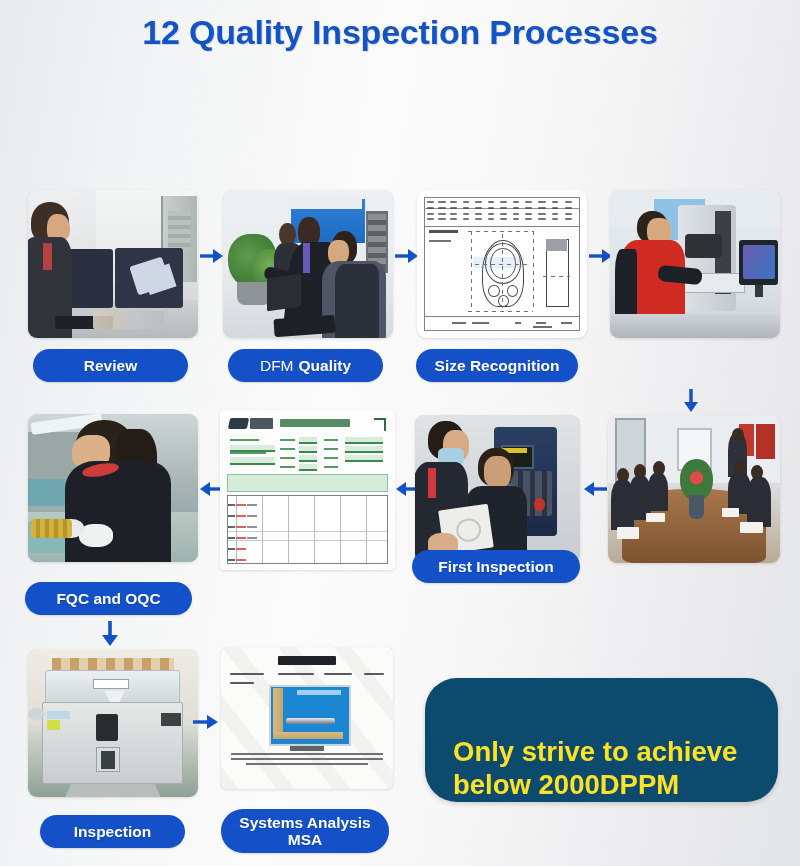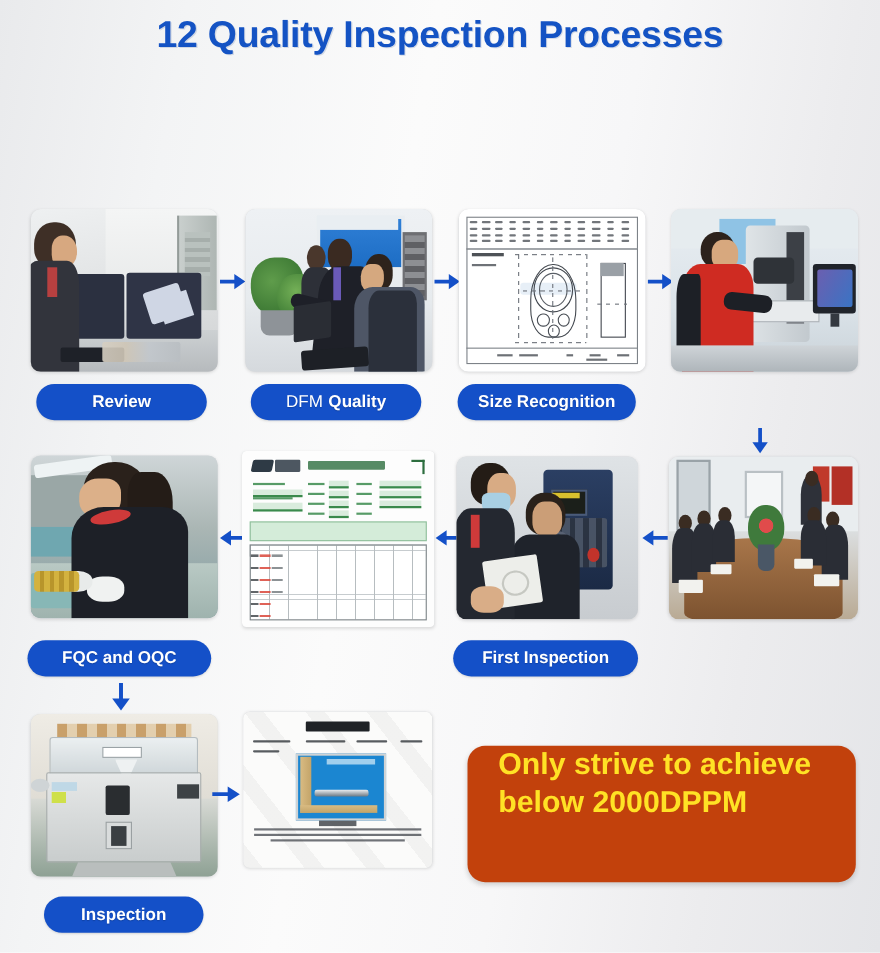--- a/index.html
+++ b/index.html
@@ -68,24 +68,24 @@
   }
   .pill.two-line { line-height: 1.1; }
 
   
   .arrow { position: absolute; color: #1450c8; }
   .arrow svg { display: block; }
 
   
   .cta {
     position: absolute;
-    background: #c2410c;
-    border-radius: 16px;
+    background: #0c4a6e;
+    border-radius: 32px;
     display: flex;
-    align-items: flex-start;
+    align-items: flex-end;
     justify-content: flex-start;
     box-shadow: 0 2px 5px rgba(0,0,0,.16);
   }
   .cta-text {
     color: #ffe225;
     font-size: 27.5px;
     font-weight: bold;
     line-height: 1.22;
     padding-left: 28px;
     padding-right: 16px;
@@ -563,21 +563,21 @@
         <div class="w2-b"></div>
       <div class="w1-h"></div>
         <div class="w1-f"></div>
         <div class="mask"></div>
       <div class="w1-b"></div>
         <div class="lanyard2"></div>
       <div class="doc"></div>
         <div class="hand"></div>
     </div>
   </div>
-  <div class="pill" style="left:412px; top:582px; width:168px; height:33px;">
+  <div class="pill" style="left:412px; top:550px; width:168px; height:33px;">
     <span>First Inspection</span>
   </div>
 
   <div class="arrow" style="left:582px; top:479px;">
     <svg width="26" height="20" viewBox="0 0 26 20" aria-hidden="true">
       <path d="M25 10 H9" stroke="#1450c8" stroke-width="3.4" fill="none"></path>
       <path d="M12 3 L2 10 L12 17 Z" fill="#1450c8"></path>
     </svg>
   </div>
 
@@ -660,20 +660,24 @@
       <div class="codetxt"></div>
         <div class="specimen"></div>
       <div class="endtxt"></div>
       <div class="foot2">
         <i style="left:0;  top:8%;  width:100%;"></i>
         <i style="left:0;  top:36%; width:100%;"></i>
         <i style="left:10%;top:64%; width:80%;"></i>
       </div>
     </div>
   </div>
+  <div class="pill two-line" style="left:221px; top:809px; width:168px; height:44px; flex-direction:column;">
+    <span>Systems Analysis</span>
+    <span>MSA</span>
+  </div>
 
   <div class="cta" style="left:425px; top:678px; width:353px; height:124px;">
     <div class="cta-text">
       <div>Only strive to achieve</div>
       <div>below 2000DPPM</div>
     </div>
   </div>
 
 </div>
 

